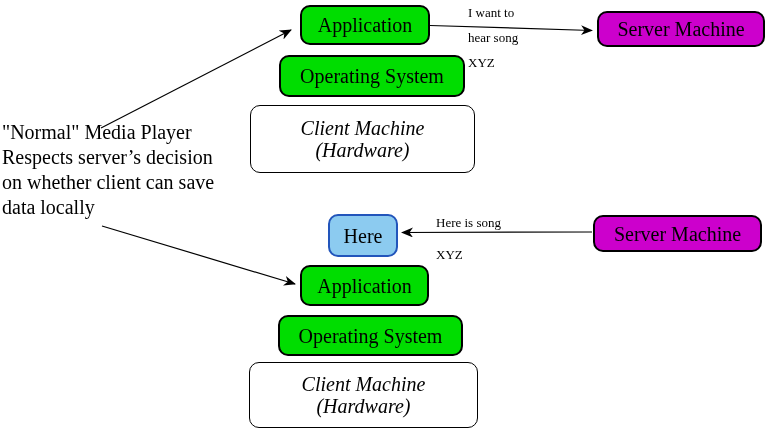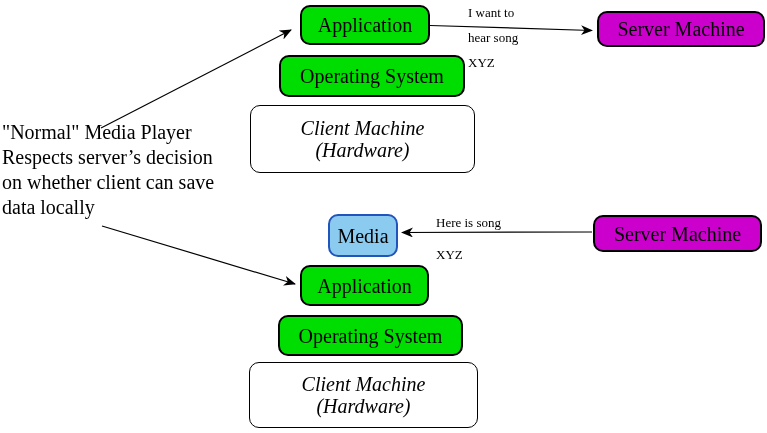--- a/index.html
+++ b/index.html
@@ -80,21 +80,21 @@
 
   <div class="box" id="top-app" style="background-color: rgb(0, 221, 0);">Application</div>
 
   <div class="box" id="top-os" style="background-color: rgb(0, 221, 0);">Operating System</div>
 
   <div class="box hw" id="top-client" style="background-color: rgb(255, 255, 255);">Client Machine
 (Hardware)</div>
 
   <div class="box" id="top-server" style="background-color: rgb(204, 0, 204);">Server Machine</div>
 
-  <div class="box" id="data-box" style="background-color: rgb(140, 203, 240); border-color: rgb(34, 85, 187);">Media</div>
+  <div class="box" id="data-box" style="background-color: rgb(140, 203, 240); border-color: rgb(34, 85, 187);">Here</div>
 
   <div class="box" id="bottom-app" style="background-color: rgb(0, 221, 0);">Application</div>
 
   <div class="box" id="bottom-os" style="background-color: rgb(0, 221, 0);">Operating System</div>
 
   <div class="box hw" id="bottom-client" style="background-color: rgb(255, 255, 255);">Client Machine
 (Hardware)</div>
 
   <div class="box" id="bottom-server" style="background-color: rgb(204, 0, 204);">Server Machine</div>
 

